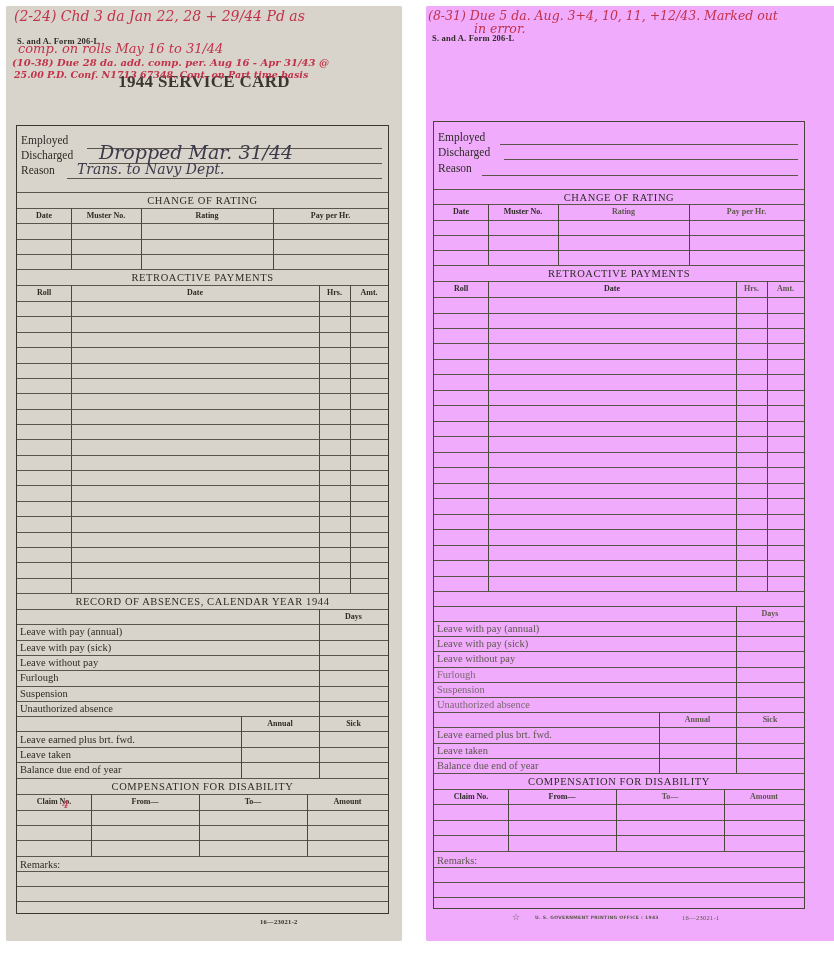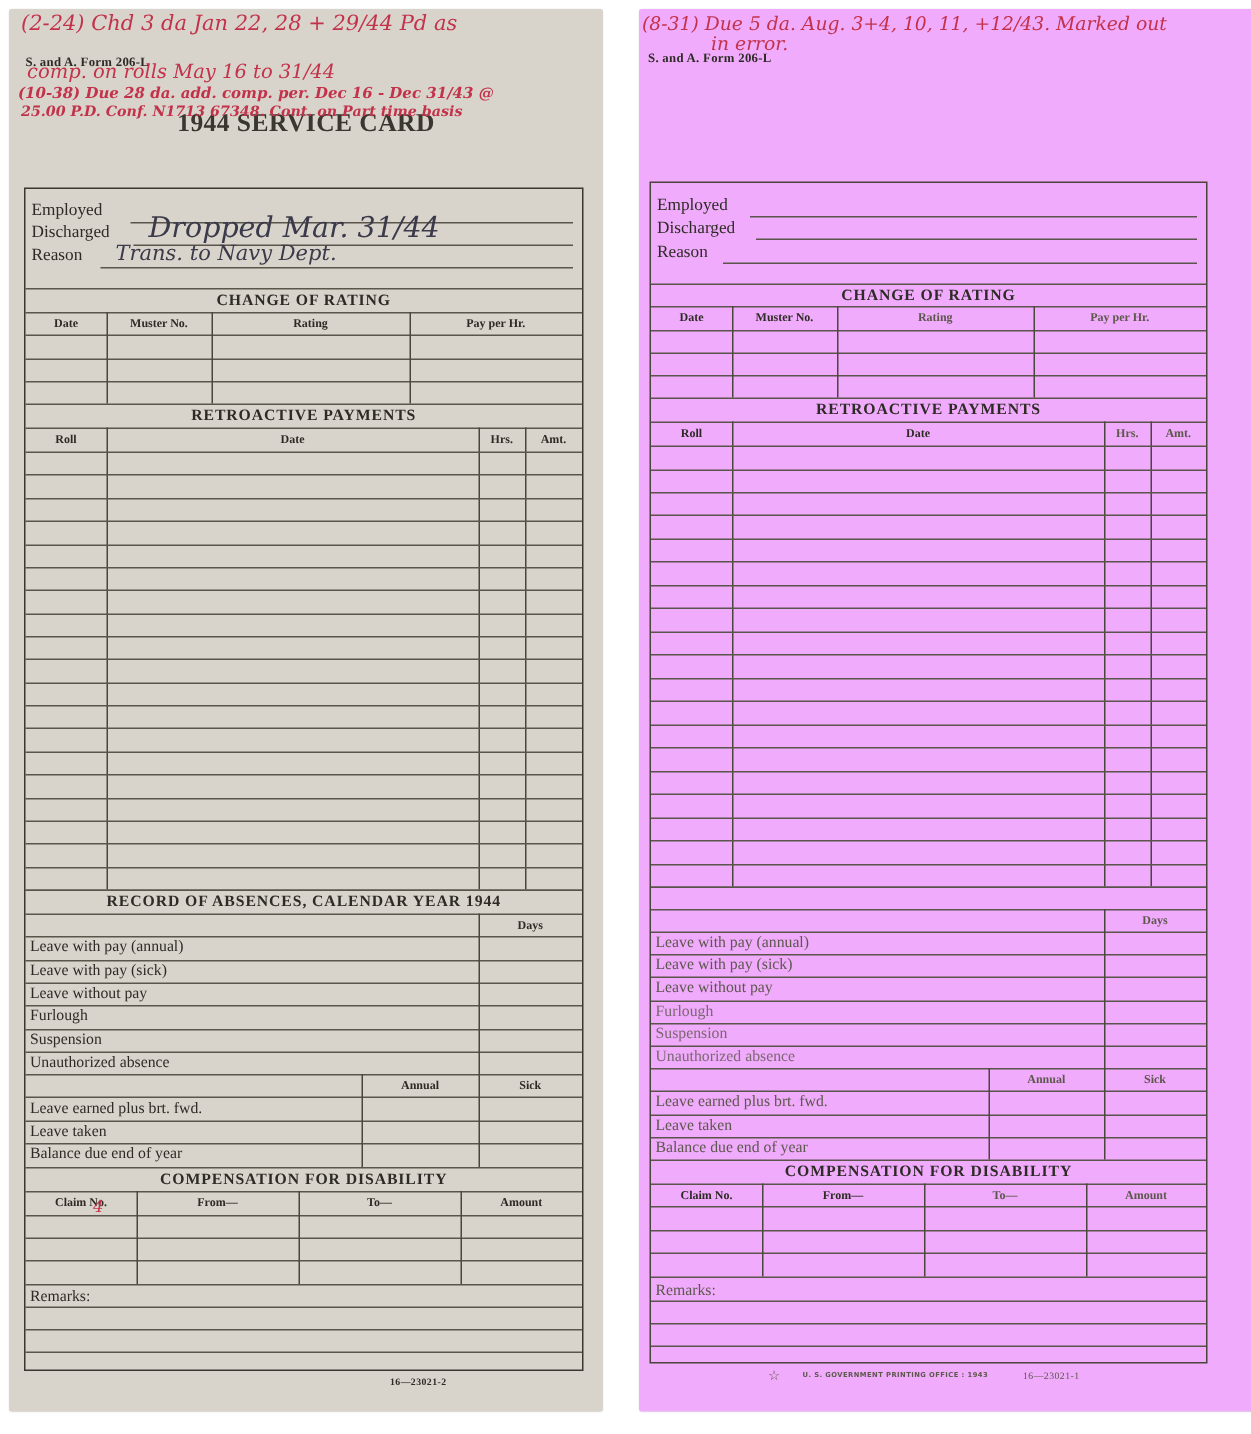--- a/index.html
+++ b/index.html
@@ -15,37 +15,37 @@
   #card-1943 { left:426px; top:6px; width:440px; height:935px; background:#f0abfc; }
 
   .form-no { position:absolute; font-size:8.5px; font-weight:bold; letter-spacing:0.2px; }
   .title { position:absolute; left:0; right:0; text-align:center; font-weight:bold; font-size:17px; letter-spacing:0.3px; color:#3a3630; }
 
   .frame { position:absolute; border:1.6px solid #3b3630; box-sizing:border-box; }
   .hl { position:absolute; left:0; right:0; height:0; border-top:1px solid #5a544b; }
   .vl { position:absolute; width:0; border-left:1px solid #4a453d; }
   .txt { position:absolute; white-space:nowrap; }
   .lbl { font-size:11.5px; }
-  .sec { font-weight:bold; font-size:10.5px; letter-spacing:0.6px; text-align:center; left:0; right:0; }
+  .sec { font-weight:normal; font-size:10.5px; letter-spacing:0.6px; text-align:center; left:0; right:0; }
   .colh { font-weight:bold; font-size:8px; text-align:center; }
   .ink-red { position:absolute; color:#c2324a; font-family:"DejaVu Serif", serif; font-style:italic; white-space:nowrap; }
   .ink-dark { position:absolute; color:#3b3a4a; font-family:"DejaVu Serif", serif; font-style:italic; white-space:nowrap; font-size:14px; }
   .footer { position:absolute; font-size:6px; letter-spacing:0.3px; }
   .lightprint { color:#5d574c; }
 </style>
 </head>
 <body>
 
 <div class="card" id="card-1944">
   <div class="form-no" style="left:11px;top:30px;">S. and A. Form 206-L</div>
   <div class="title" style="top:66px;">1944 SERVICE CARD</div>
 
   <div class="ink-red" style="left:8px;top:2px;font-size:14px;">(2-24) Chd 3 da Jan 22, 28 + 29/44 Pd as</div>
   <div class="ink-red" style="left:12px;top:35px;font-size:13px;">comp. on rolls May 16 to 31/44</div>
-  <div class="ink-red" style="left:6px;top:51px;font-size:10px;font-weight:bold;">(10-38) Due 28 da. add. comp. per. Dec 16 - Dec 31/43 @</div>
+  <div class="ink-red" style="left:6px;top:51px;font-size:10px;font-weight:bold;">(10-38) Due 28 da. add. comp. per. Aug 16 - Apr 31/43 @</div>
   <div class="ink-red" style="left:8px;top:63px;font-size:9.5px;font-weight:bold;">25.00 P.D. Conf. N1713 67348. Cont. on Part time basis</div>
 
   <div class="frame" style="left:10px;top:119px;width:373px;height:789px;">
 
     <div class="txt lbl" style="left:4px;top:8px;">Employed</div>
     <div class="hl" style="left:70px;right:6px;top:22px;"></div>
     <div class="txt lbl" style="left:4px;top:23px;">Discharged</div>
     <div class="ink-dark" style="left:82px;top:15px;font-size:19px;">Dropped Mar. 31/44</div>
     <div class="hl" style="left:72px;right:6px;top:37px;"></div>
     <div class="txt lbl" style="left:4px;top:38px;">Reason</div>

